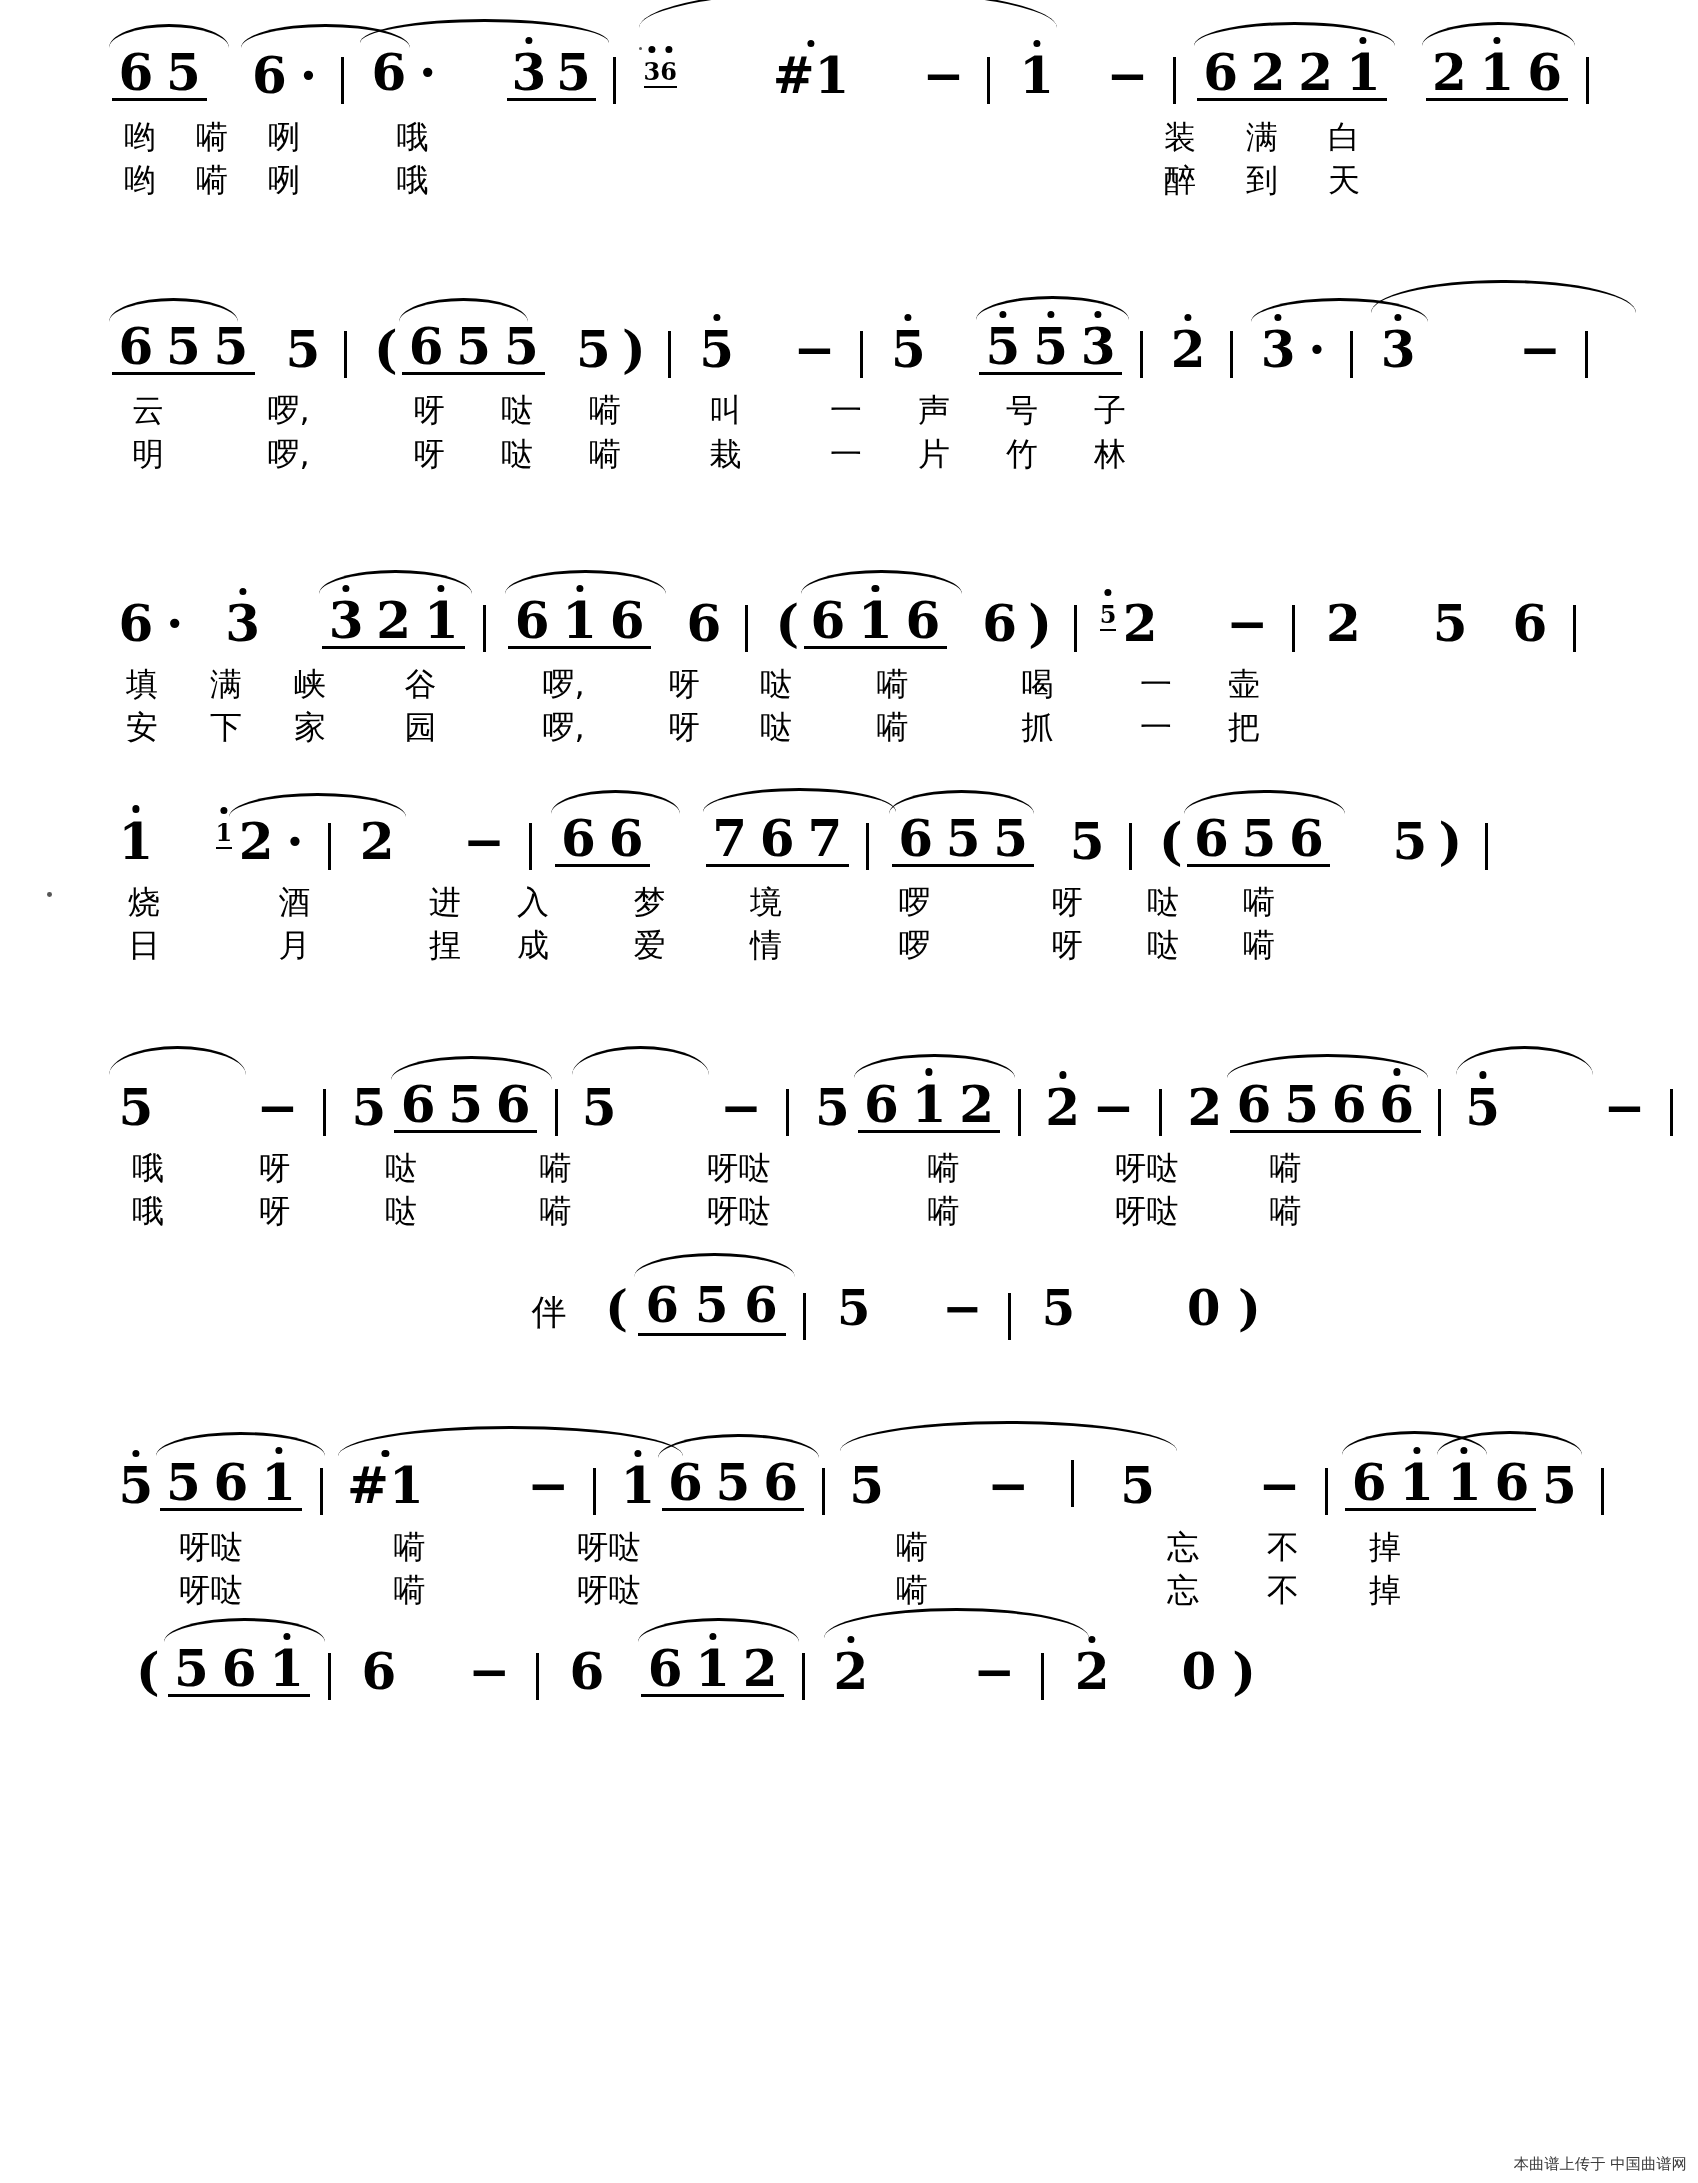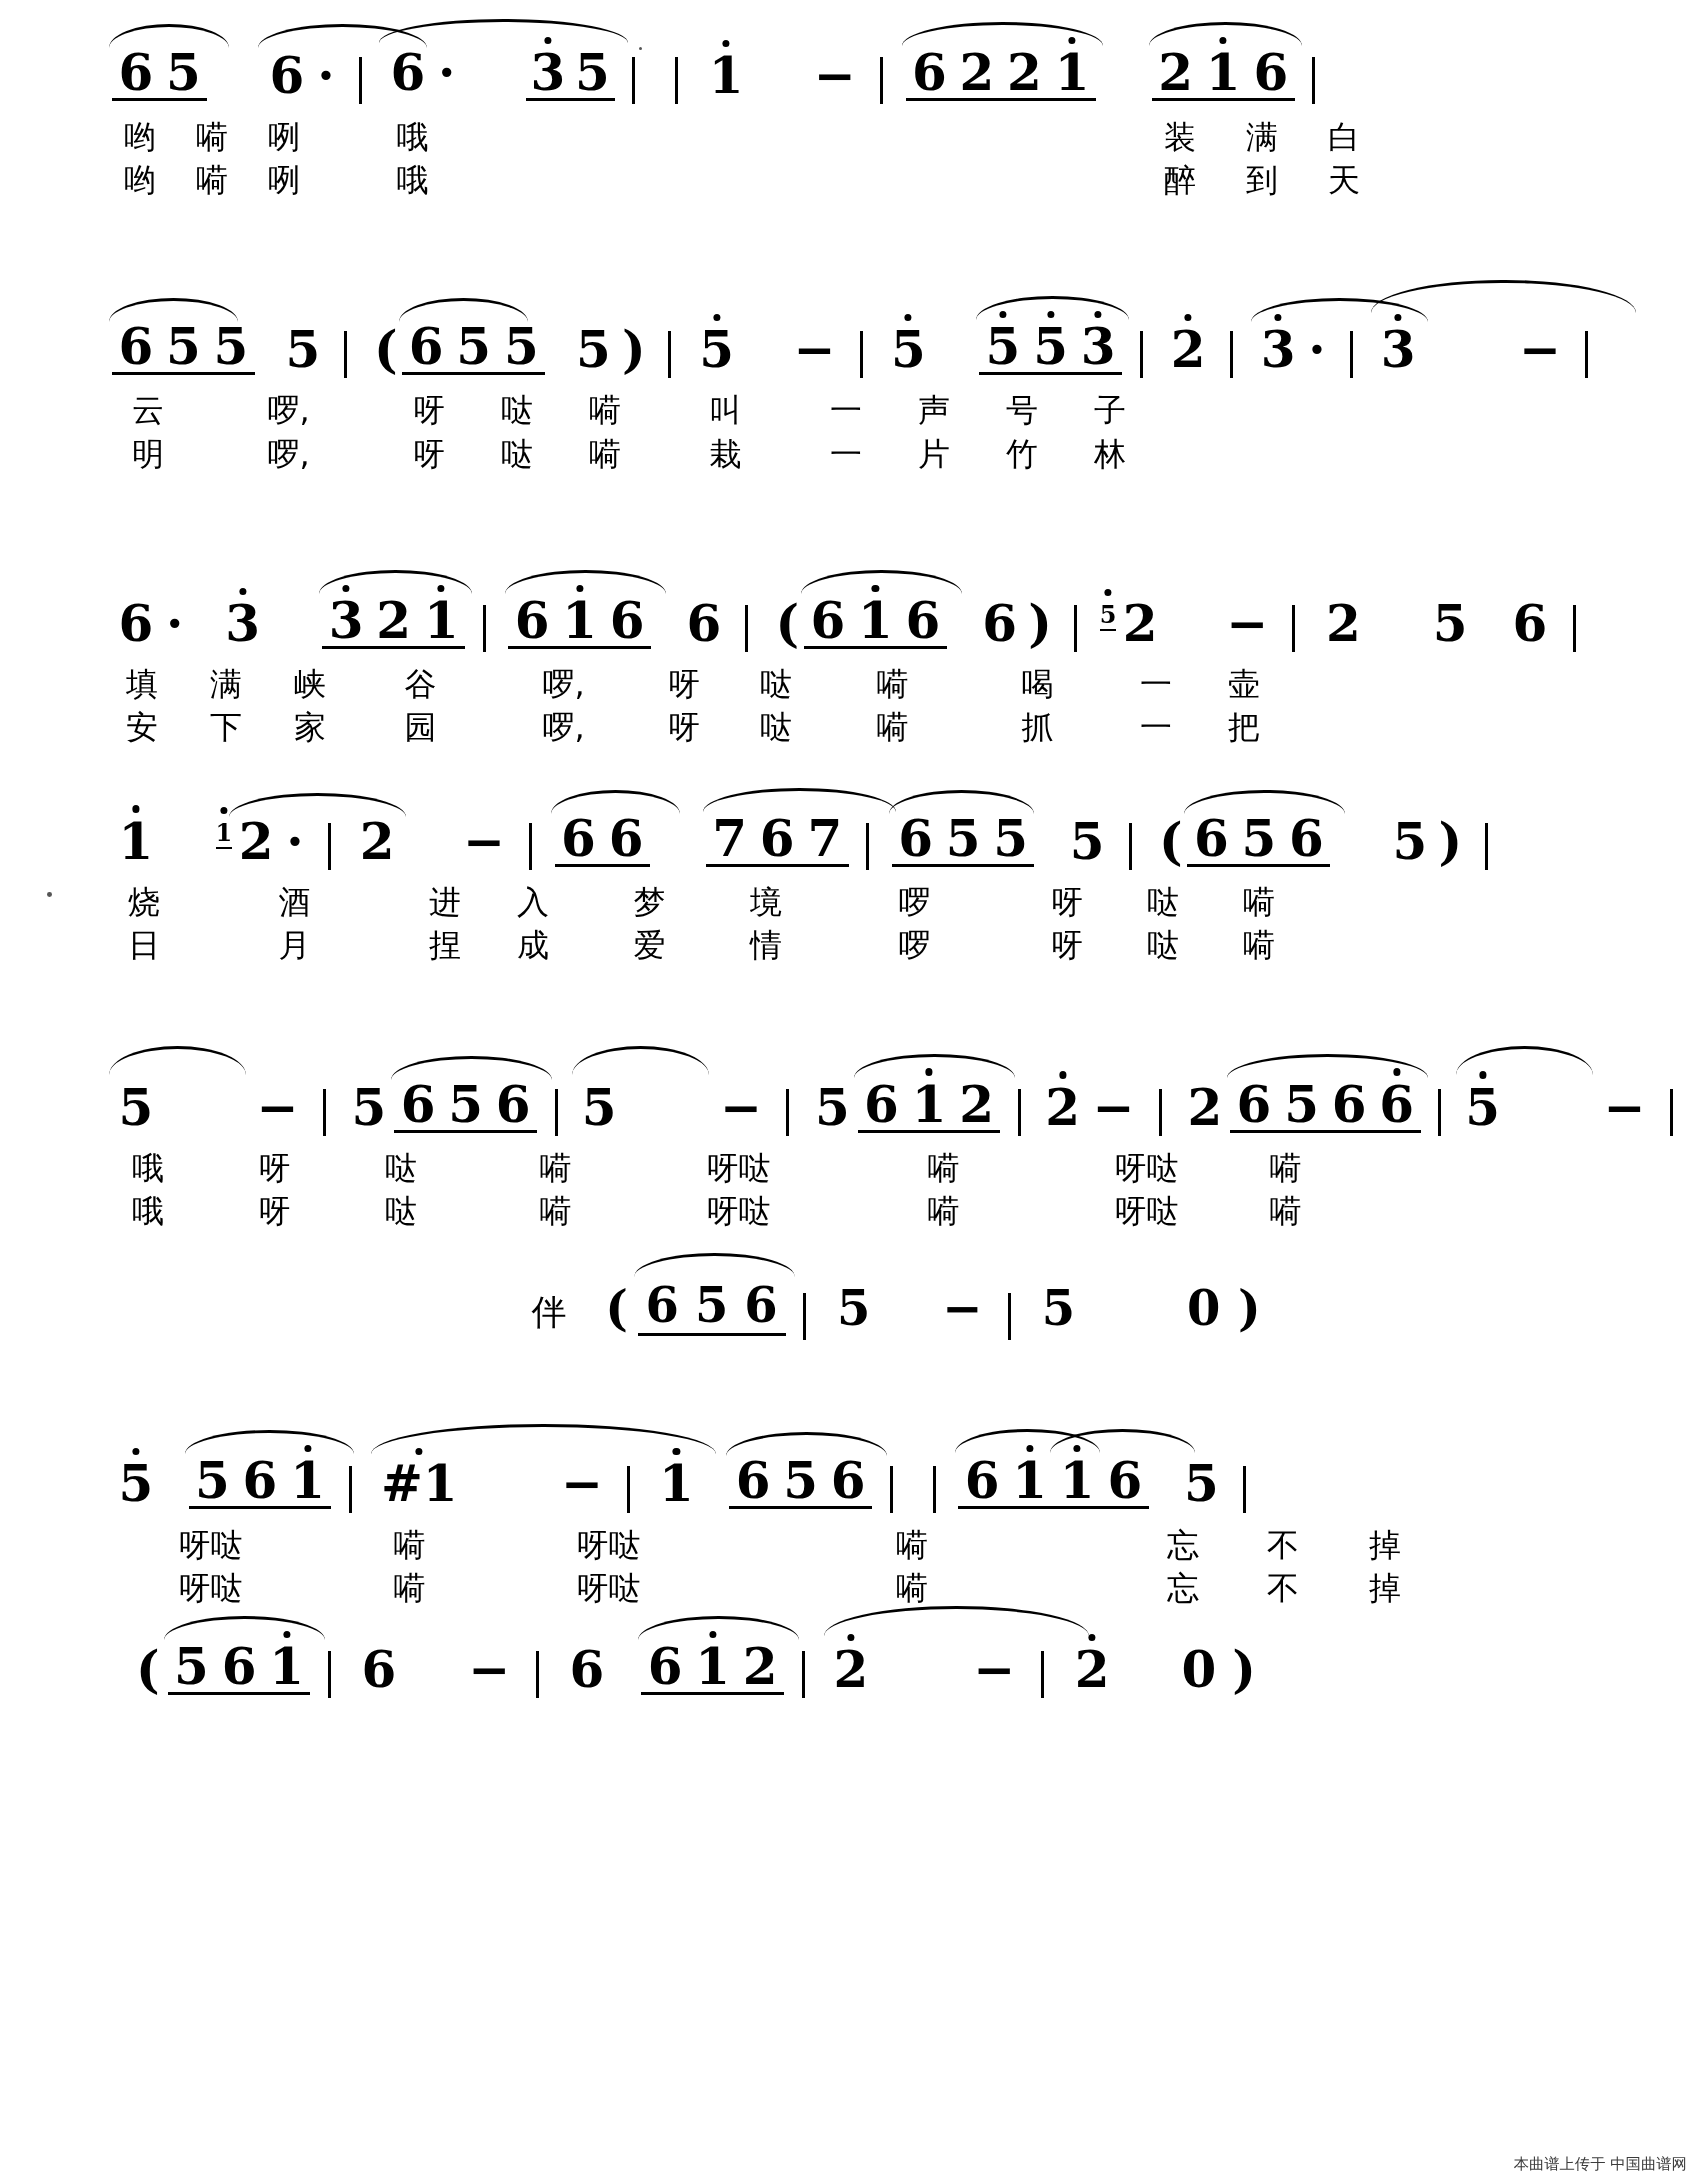--- a/index.html
+++ b/index.html
@@ -160,20 +160,28 @@
         <span class="n" style="padding:0 6.4px;">6</span><span class="n" style="padding:0 6.4px;">·</span>
       </span>
       <span class="bar"></span>
       <span class="grp">
         <span class="slur" style="width:249px;left:-4.8px;top:-29px;"></span>
         <span class="n" style="padding:0 6.4px;">6</span><span class="n" style="padding:0 6.4px;">·</span>
         <span class="n sp"></span>
         <span class="n up beam1" style="padding:0 4.8px;">3</span><span class="n beam1" style="padding:0 4.8px;">5</span>
       </span>
       <span class="bar"></span>
+      <span class="grp" style="margin-left:6.4px;">
+        <span class="slur" style="width:418px;left:-4.8px;top:-63px;height:37px;"></span>
+        <span class="grace"><span class="up" style="position:relative;">3</span><span class="up" style="position:relative;">6</span></span>
+        <span class="n sp2"></span>
+        <span class="n up" style="padding:0 4.8px;">#1</span>
+        <span class="n sp"></span>
+        <span class="n" style="padding:0 4.8px;">−</span>
+      </span>
       <span class="bar"></span>
       <span class="n up" style="padding:0 8px;">1</span>
       <span class="n sp2"></span>
       <span class="n" style="padding:0 6.4px;">−</span>
       <span class="bar"></span>
       <span class="grp">
         <span class="slur" style="width:201px;left:-3.2px;top:-26px;"></span>
         <span class="n beam1" style="padding:0 6.4px;">6</span><span class="n beam1" style="padding:0 6.4px;">2</span><span class="n beam1" style="padding:0 6.4px;">2</span><span class="n up beam1" style="padding:0 6.4px;">1</span>
       </span>
       <span class="n sp2"></span>
@@ -520,20 +528,30 @@
         <span class="n" style="padding:0 6.4px;">−</span>
       </span>
       <span class="bar"></span>
       <span class="n up" style="padding:0 6.4px;">1</span>
       <span class="n sp"></span>
       <span class="grp">
         <span class="slur" style="width:161px;left:-3.2px;top:-24px;"></span>
         <span class="n beam1" style="padding:0 6.4px;">6</span><span class="n beam1" style="padding:0 6.4px;">5</span><span class="n beam1" style="padding:0 6.4px;">6</span>
       </span>
       <span class="bar"></span>
+      <span class="grp">
+        <span class="slur" style="width:337px;left:-3.2px;top:-35px;height:27px;"></span>
+        <span class="n" style="padding:0 6.4px;">5</span>
+        <span class="n sp2"></span>
+        <span class="n" style="padding:0 6.4px;">−</span>
+        <span class="bar"></span>
+        <span class="n" style="padding:0 6.4px;">5</span>
+        <span class="n sp2"></span>
+        <span class="n" style="padding:0 6.4px;">−</span>
+      </span>
       <span class="bar"></span>
       <span class="grp">
         <span class="slur" style="width:145px;left:-3.2px;top:-27px;"></span>
         <span class="n beam1" style="padding:0 6.4px;">6</span><span class="n up beam1" style="padding:0 6.4px;">1</span>
       </span>
       <span class="grp">
         <span class="slur" style="width:145px;left:-3.2px;top:-27px;"></span>
         <span class="n up beam1" style="padding:0 6.4px;">1</span><span class="n beam1" style="padding:0 6.4px;">6</span>
       </span>
       <span class="n sp"></span>

